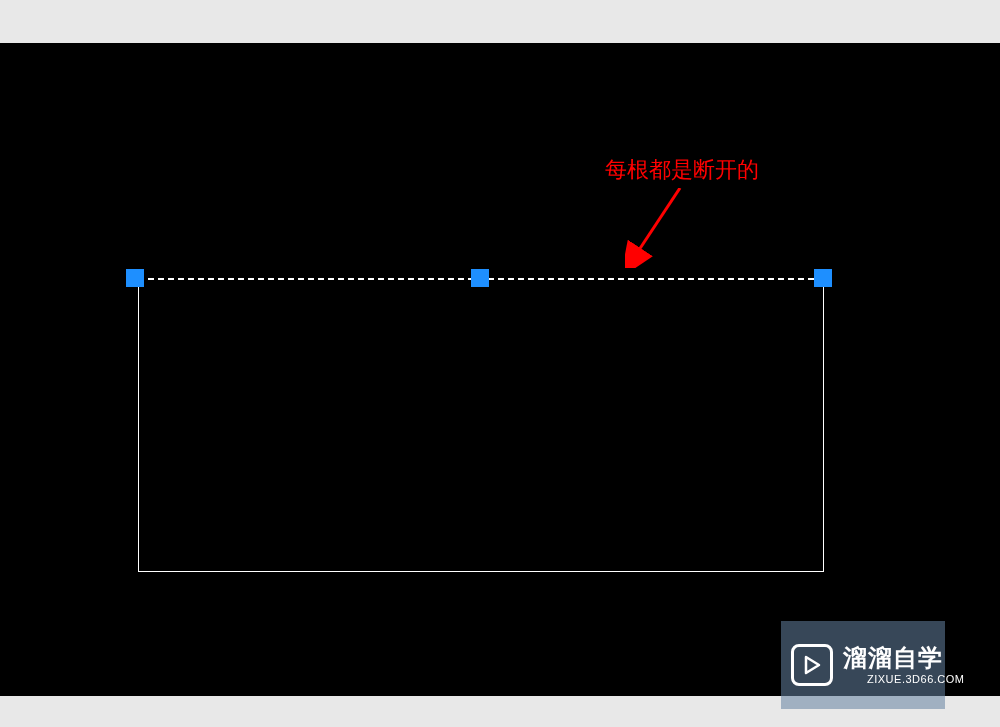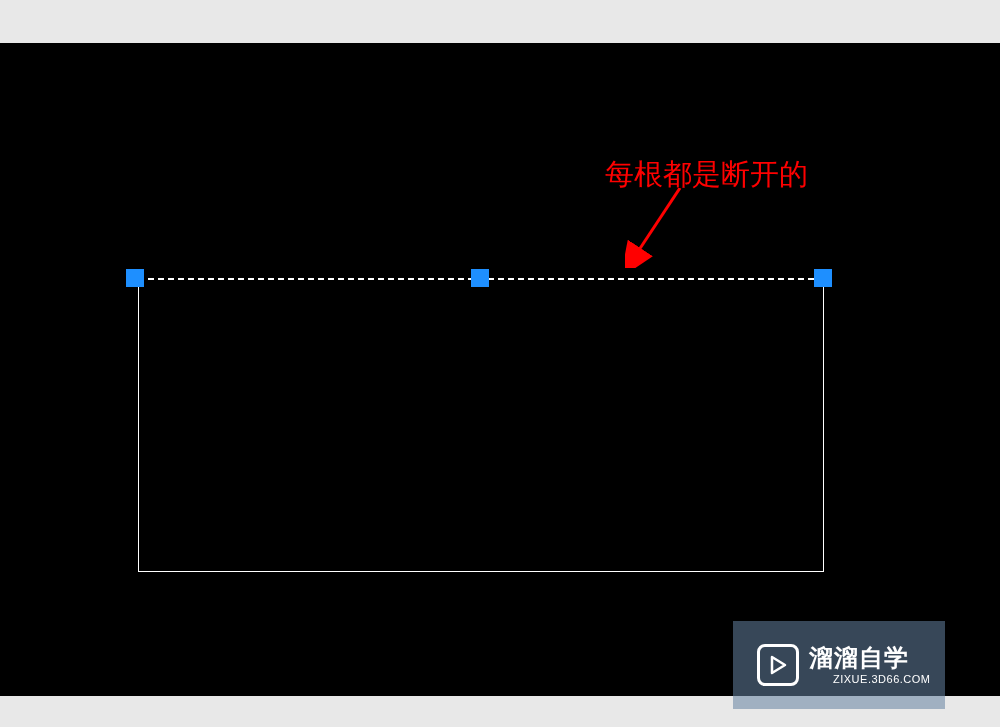--- a/index.html
+++ b/index.html
@@ -21,21 +21,21 @@
       left: 0;
       width: 1000px;
       height: 653px;
       background-color: #000000;
     }
     .annotation-text {
       position: absolute;
       top: 112px;
       left: 605px;
       color: #ff0000;
-      font-size: 29px;
+      font-size: 22px;
       font-weight: normal;
     }
     .arrow-container {
       position: absolute;
       top: 145px;
       left: 625px;
     }
     .rectangle-left {
       position: absolute;
       top: 237px;
@@ -83,26 +83,26 @@
       left: 471px;
     }
     .grip-right {
       top: 226px;
       left: 814px;
     }
     .watermark {
       position: absolute;
       bottom: 18px;
       right: 55px;
-      width: 212px;
+      width: 164px;
       height: 88px;
       background-color: rgba(100, 130, 160, 0.55);
       display: flex;
       align-items: center;
-      padding: 0 24px;
+      padding: 0 10px;
       gap: 10px;
     }
     .watermark-icon {
       width: 42px;
       height: 42px;
       border: 3px solid #ffffff;
       border-radius: 8px;
       display: flex;
       align-items: center;
       justify-content: center;

